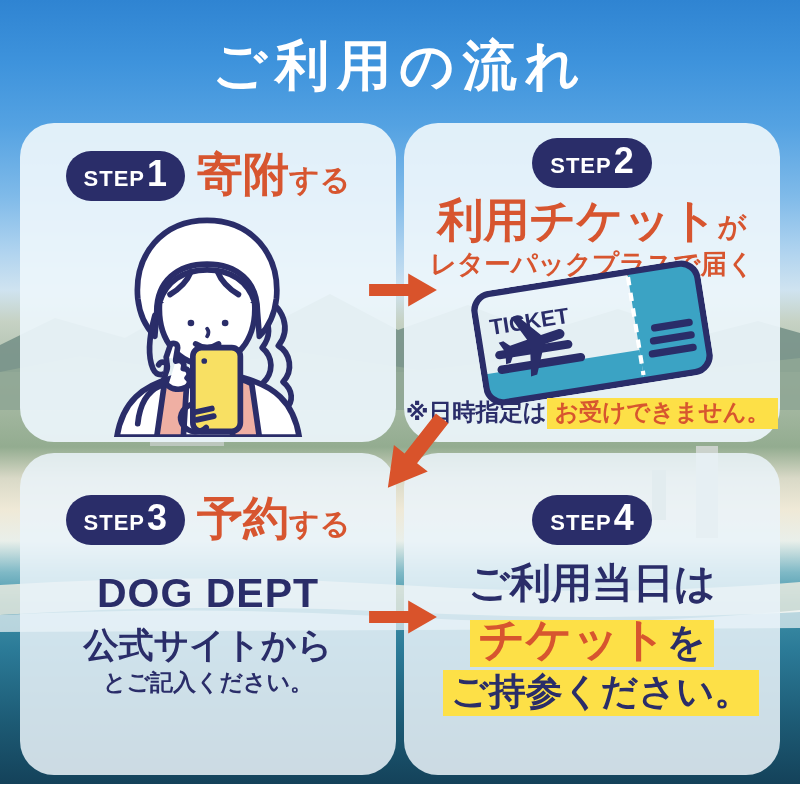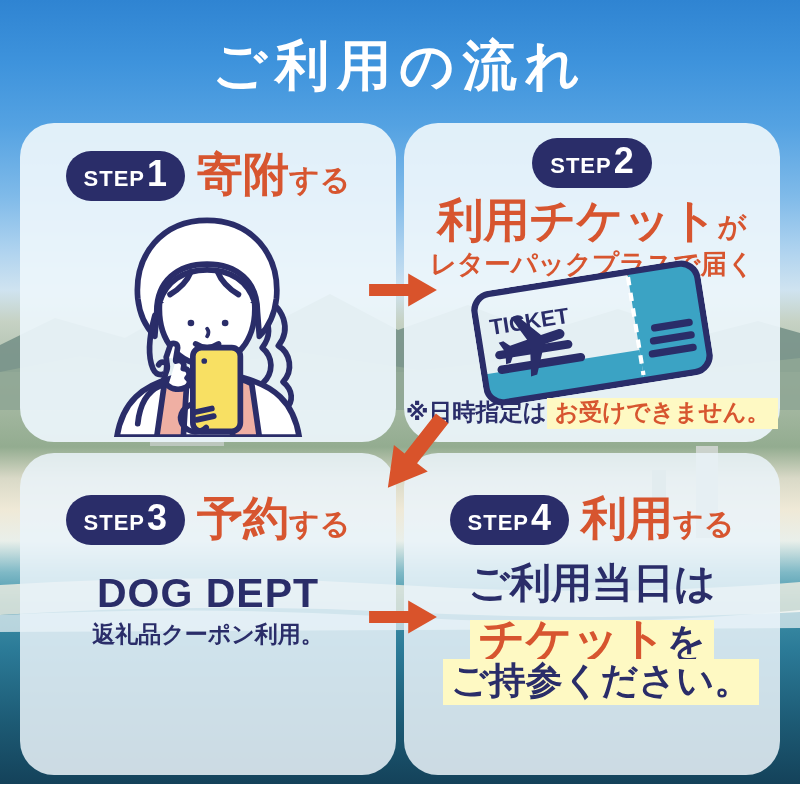--- a/index.html
+++ b/index.html
@@ -26,21 +26,21 @@
     border-radius:28px;padding:5px 18px 9px;line-height:1;}
   .badge .bp{font-size:22px;letter-spacing:1px;}
   .badge .bn{font-size:36px;margin-left:2px;}
   .step-row{display:flex;align-items:center;justify-content:center;gap:12px;}
   
   .orange{color:#D7552F;}
   .navy{color:#2A2D69;}
   .h-main{font-size:46px;line-height:1;}
   .h-suffix{font-size:30px;}
   .center{text-align:center;}
-  .hl{background:#fef9c3;padding:1px 8px 4px;}
+  .hl{background:#fde047;padding:1px 8px 4px;}
   
   #panel1 .step-row{margin-top:28px;}
   .woman{position:absolute;left:74px;top:86px;width:230px;height:228px;}
   
   #panel2 .badge-wrap{text-align:center;margin-top:15px;}
   #panel2 .head{margin-top:9px;font-size:41px;line-height:1;}
   #panel2 .head .h-suffix{font-size:28px;}
   #panel2 .sub{margin-top:8px;font-size:26.5px;line-height:1;}
   .ticket-wrap{position:absolute;left:72px;top:152px;width:232px;height:116px;transform:rotate(-9deg);}
   #panel2 .note{position:absolute;bottom:14px;width:100%;text-align:center;font-size:23.5px;white-space:nowrap;}
@@ -49,21 +49,21 @@
   #panel3 .l1{margin-top:28px;font-size:41px;letter-spacing:1px;line-height:1;}
   #panel3 .l2{margin-top:13px;font-size:35px;line-height:1;}
   #panel3 .l3{margin-top:12px;font-size:35px;line-height:1;}
   #panel3 .note1{margin-top:13px;font-size:22.5px;line-height:1.2;white-space:nowrap;}
   #panel3 .note2{margin-top:5px;font-size:23px;}
   
   #panel4 .step-row{margin-top:42px;}
   #panel4 .l1{margin-top:18px;font-size:41px;line-height:1;text-align:center;}
   #panel4 .l2{margin-top:12px;font-size:38px;line-height:1;}
   #panel4 .l2 .big{font-size:46px;}
-  #panel4 .l3{font-size:37px;line-height:1;padding-left:18px;}
+  #panel4 .l3{margin-top:11px;font-size:37px;line-height:1;padding-left:18px;}
   
   .arrow{position:absolute;z-index:4;}
   #arrow1{left:366px;top:270px;width:74px;height:40px;}
   #arrow2{left:355px;top:427px;width:120px;height:52px;transform:rotate(128deg);}
   #arrow3{left:366px;top:597px;width:74px;height:40px;}
 </style>
 </head>
 <body>
 
 <div id="stage">
@@ -158,30 +158,30 @@
 
   <div id="panel3" class="panel center">
     <div class="step-row">
       <span class="badge">
           <span class="bp">STEP</span>
           <span class="bn">3</span>
         </span>
       <span class="orange"><span class="h-main">予約</span><span class="h-suffix">する</span></span>
     </div>
     <div class="l1 navy">DOG DEPT</div>
-    <div class="note2 navy">返礼品クーポン利用。</div>
+    <div class="l2 navy">公式サイトから</div>
+    <div class="note2 navy">とご記入ください。</div>
   </div>
 
   <div id="panel4" class="panel center">
     <div class="step-row">
       <span class="badge">
           <span class="bp">STEP</span>
           <span class="bn">4</span>
         </span>
-      <span class="orange"><span class="h-main">利用</span><span class="h-suffix">する</span></span>
     </div>
     <div class="l1 navy">ご利用当日は</div>
     <div class="l2"><span class="hl"><span class="big orange">チケット</span><span class="navy">を</span></span></div>
     <div class="l3"><span class="hl navy">ご持参ください。</span></div>
   </div>
 
   <svg id="arrow1" class="arrow" viewBox="0 0 78 46" aria-hidden="true">
     <path d="M0 16 H45 V4 L78 23 L45 42 V30 H0 Z" fill="#D9532B"></path>
   </svg>
   <svg id="arrow2" class="arrow" viewBox="0 0 78 46" aria-hidden="true">

